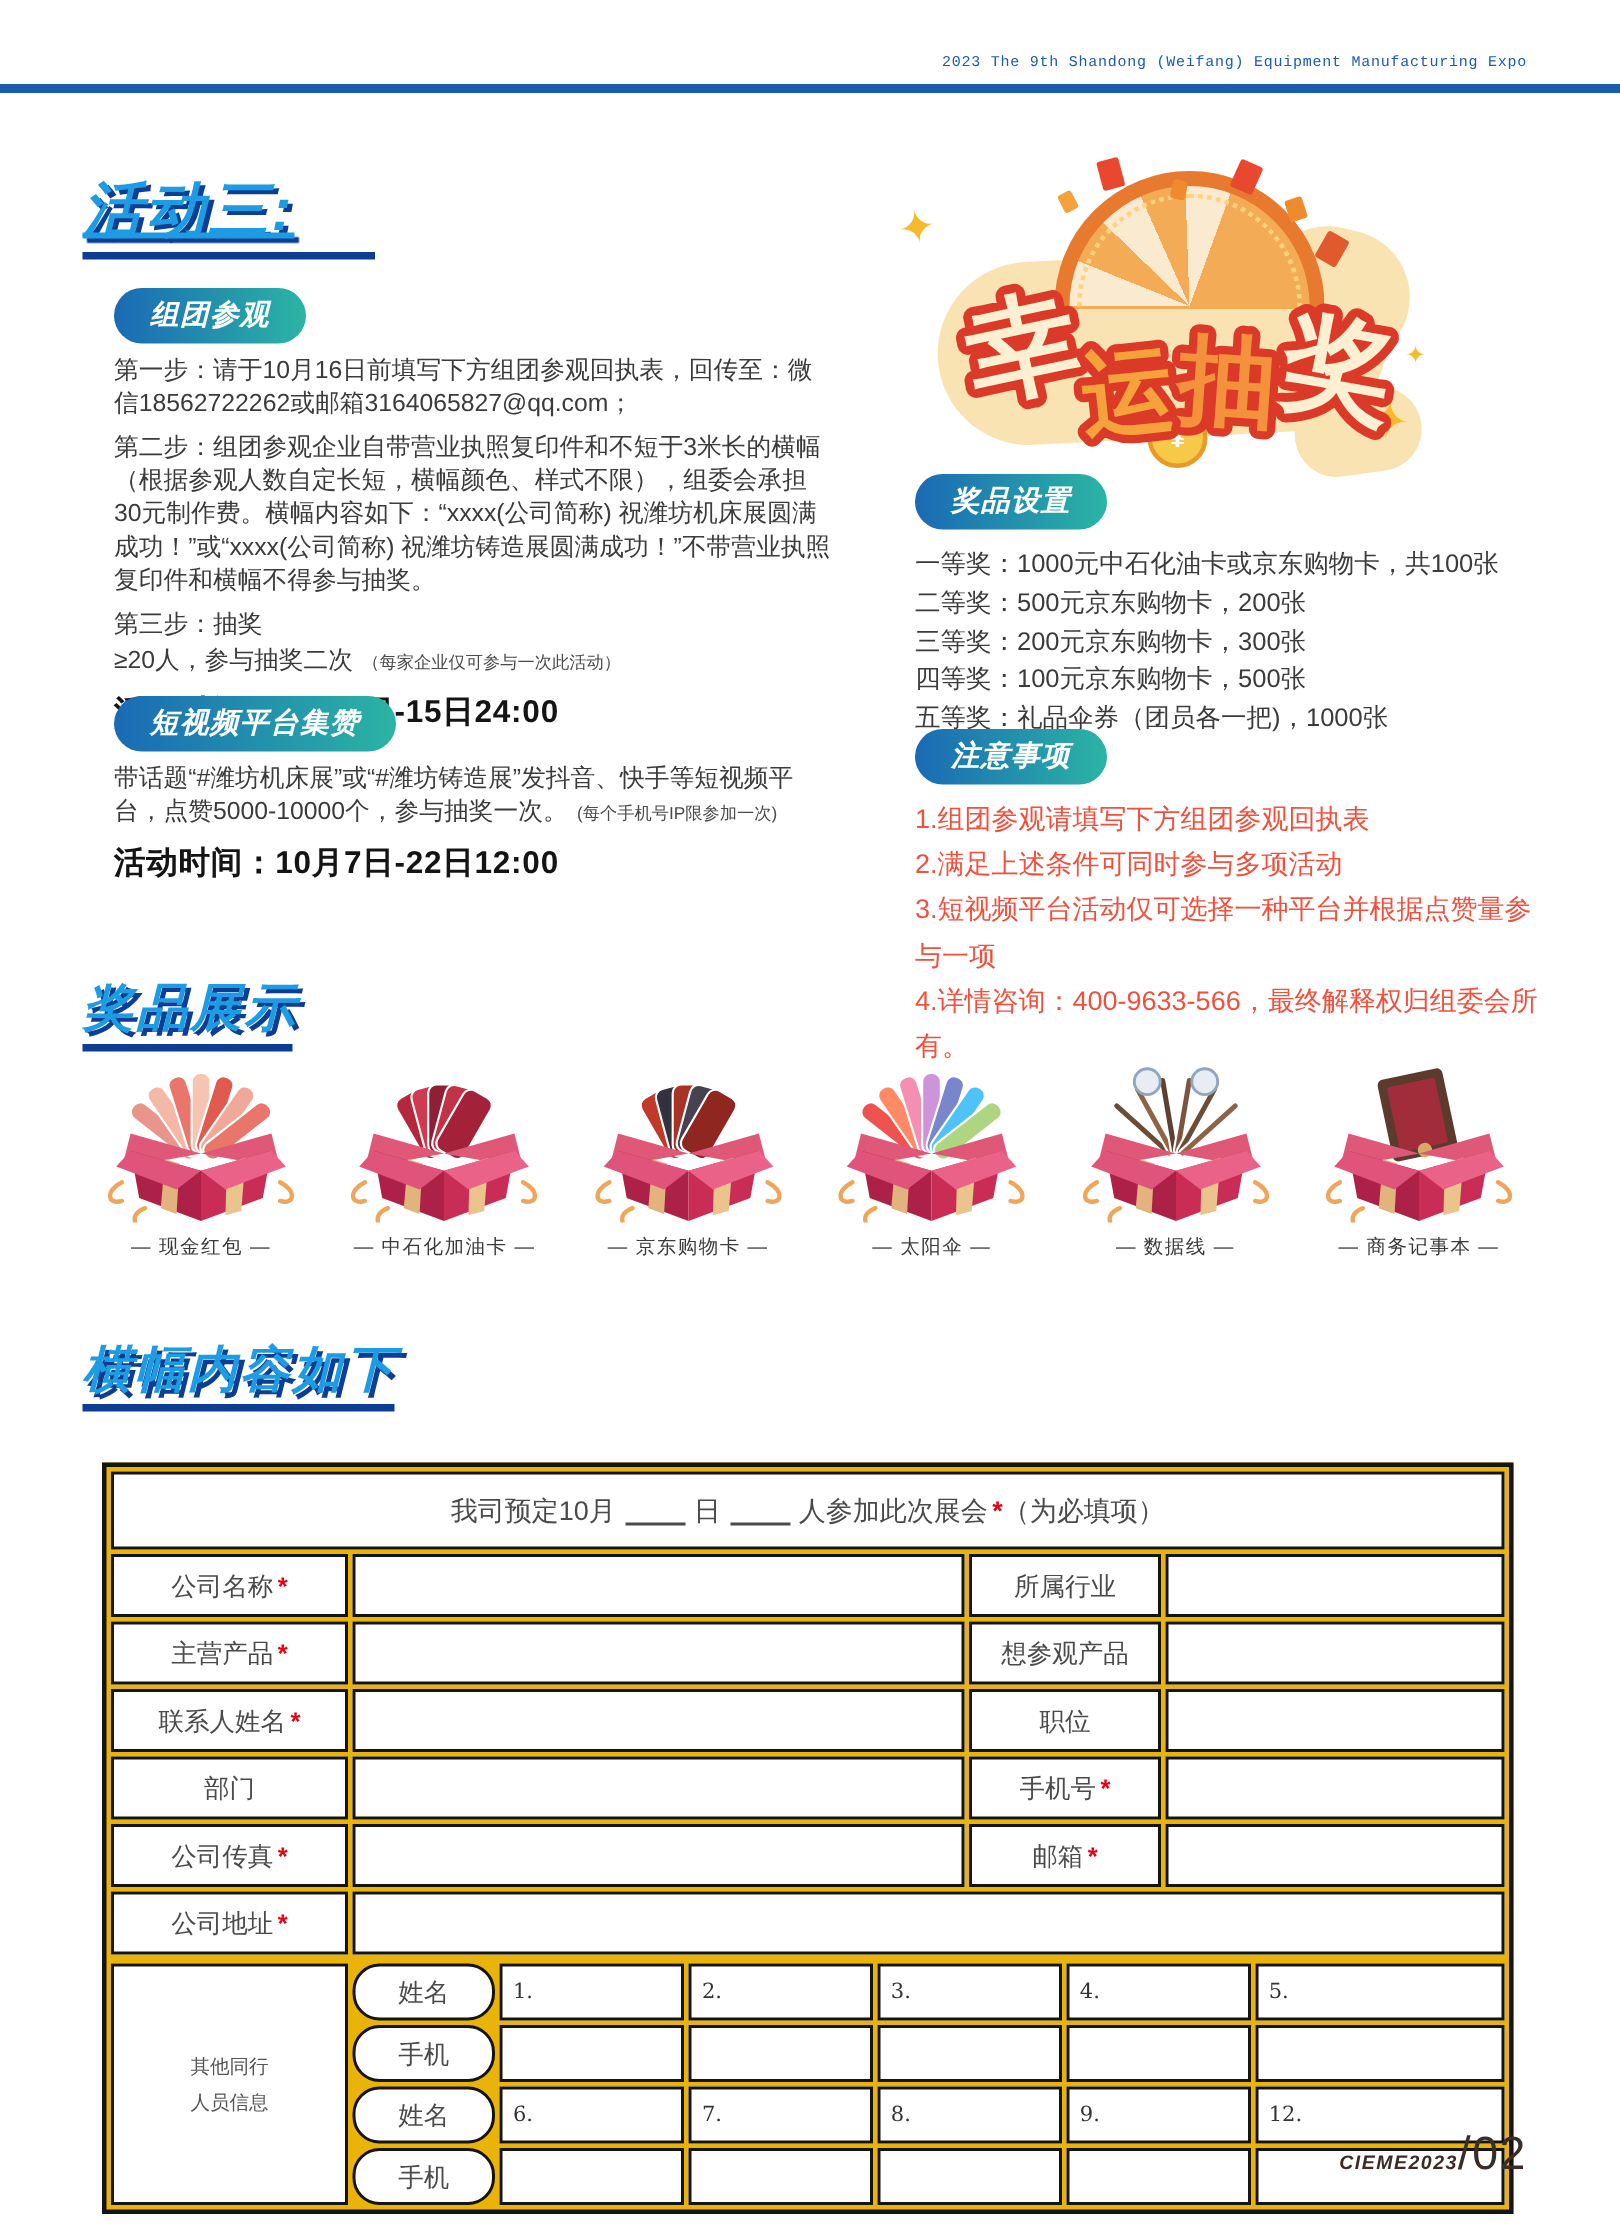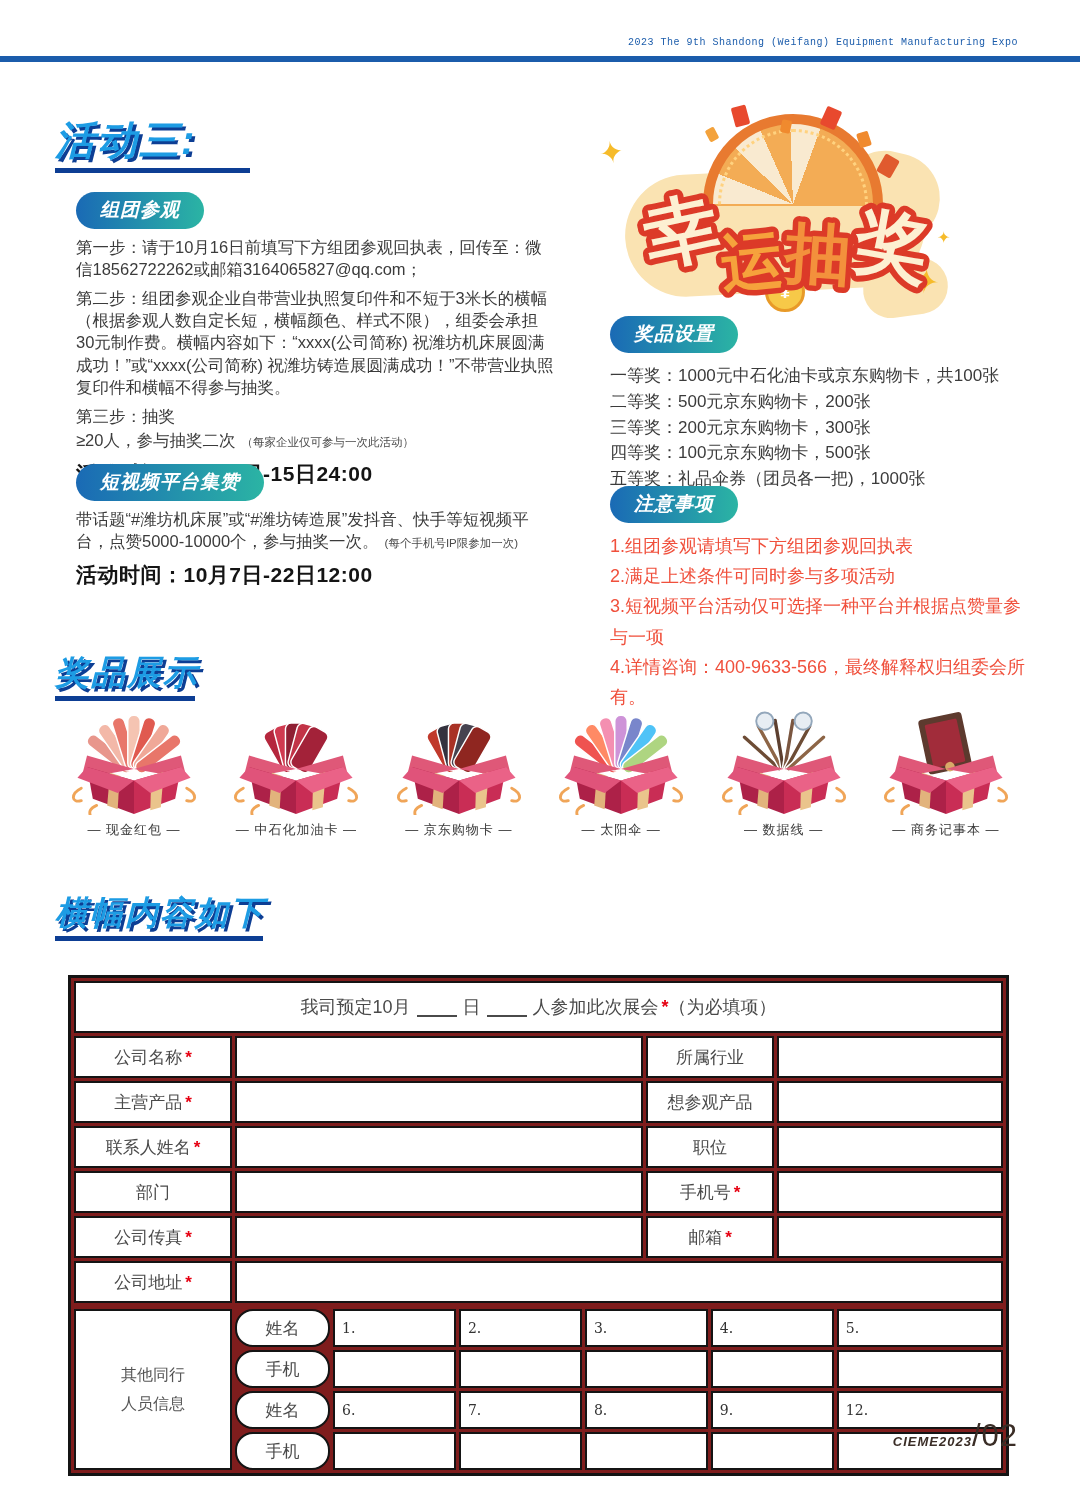--- a/index.html
+++ b/index.html
@@ -9,21 +9,21 @@
   
   .header-title{position:absolute;top:37px;right:62px;font-family:Liberation Mono, monospace;
     font-size:10px;color:var(--blue);letter-spacing:.5px;}
   .header-line{position:absolute;top:56px;left:0;right:0;height:6px;background:var(--blue);}
 
   
   .big-title{position:absolute;font-weight:900;font-style:italic;font-size:40px;
     color:var(--title-fill);letter-spacing:2px;line-height:1;
     text-shadow:3px 3px 0 var(--title-shadow);}
   .title-underline{height:5px;background:var(--title-shadow);margin-top:8px;}
-  .t-activity{left:55px;top:120px;}
+  .t-activity{left:55px;top:120px;text-decoration:underline;}
   .t-activity .title-underline{width:195px;}
   .t-gifts{left:55px;top:655px;font-size:34px;}
   .t-gifts .title-underline{width:140px;margin-top:7px;}
   .t-form{left:55px;top:896px;font-size:33px;}
   .t-form .title-underline{width:208px;margin-top:7px;}
 
   
   .badge{display:inline-block;padding:5px 24px 6px;border-radius:999px;
     background:linear-gradient(90deg,var(--badge-start),var(--badge-end));
     color:#fff;font-style:italic;font-weight:bold;font-size:19px;letter-spacing:1px;}
@@ -72,30 +72,30 @@
     background:#f7c948;border:3px solid #e89a28;color:#fff;font-weight:bold;font-size:18px;
     display:flex;align-items:center;justify-content:center;}
   .ld-chars{position:absolute;left:2px;top:52px;width:336px;height:150px;}
 
   
   .gifts-row{position:absolute;left:58px;top:700px;width:964px;display:flex;justify-content:space-between;}
   .gift-item{width:152px;text-align:center;}
   .gift-caption{font-size:13px;color:#3a3a3a;margin-top:2px;letter-spacing:1px;}
 
   
-  .table-wrap{position:absolute;left:68px;top:975px;width:935px;border:3px solid #141414;background:#7f1d1d;}
+  .table-wrap{position:absolute;left:68px;top:975px;width:935px;border:3px solid #141414;background:#eab308;}
   .table-wrap table{width:100%;border-collapse:separate;border-spacing:3px;}
   .table-wrap td,.table-wrap th{border:2px solid #141414;background:#fff;}
   .t-head{height:46px;text-align:center;font-size:18px;color:#4a4a4a;font-weight:normal;}
   .hblank{display:inline-block;width:40px;border-bottom:2px solid #4a4a4a;height:16px;margin:0 6px;
     vertical-align:-4px;}
   .req{color:var(--req-red);font-weight:bold;margin-left:3px;}
   .cell-label{height:36px;text-align:center;font-size:17px;color:#4a4a4a;}
   .cell-blank{height:36px;}
-  .other-label{text-align:center;font-size:16px;color:#555;line-height:1.8;}
+  .other-label{text-align:center;font-size:13px;color:#555;line-height:1.8;}
   .sub-label{height:32px;text-align:center;font-size:17px;color:#4a4a4a;border-radius:18px;}
   .num-cell{height:32px;font-family:"DejaVu Serif",serif;font-size:14px;color:#333;
     text-align:left;vertical-align:middle;padding-left:7px;}
 
   
   .footer{position:absolute;right:62px;top:1418px;color:#3a2d26;display:flex;align-items:baseline;}
   .footer .brand{font-size:13px;font-weight:bold;letter-spacing:1px;font-style:italic;}
   .footer .pagenum{font-size:31px;font-weight:400;letter-spacing:1px;}
 </style>
 </head>

